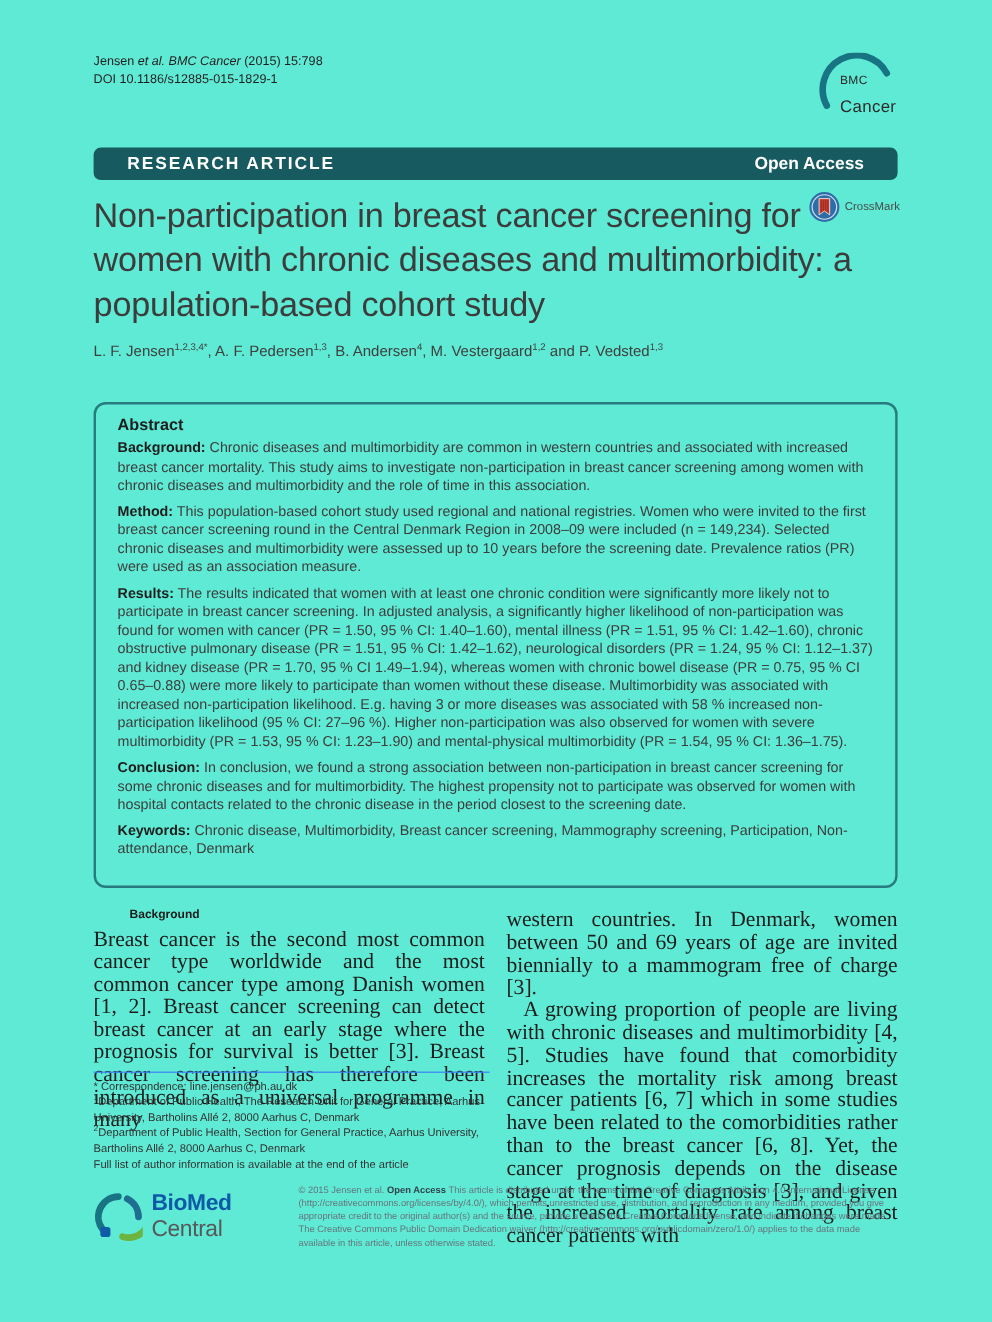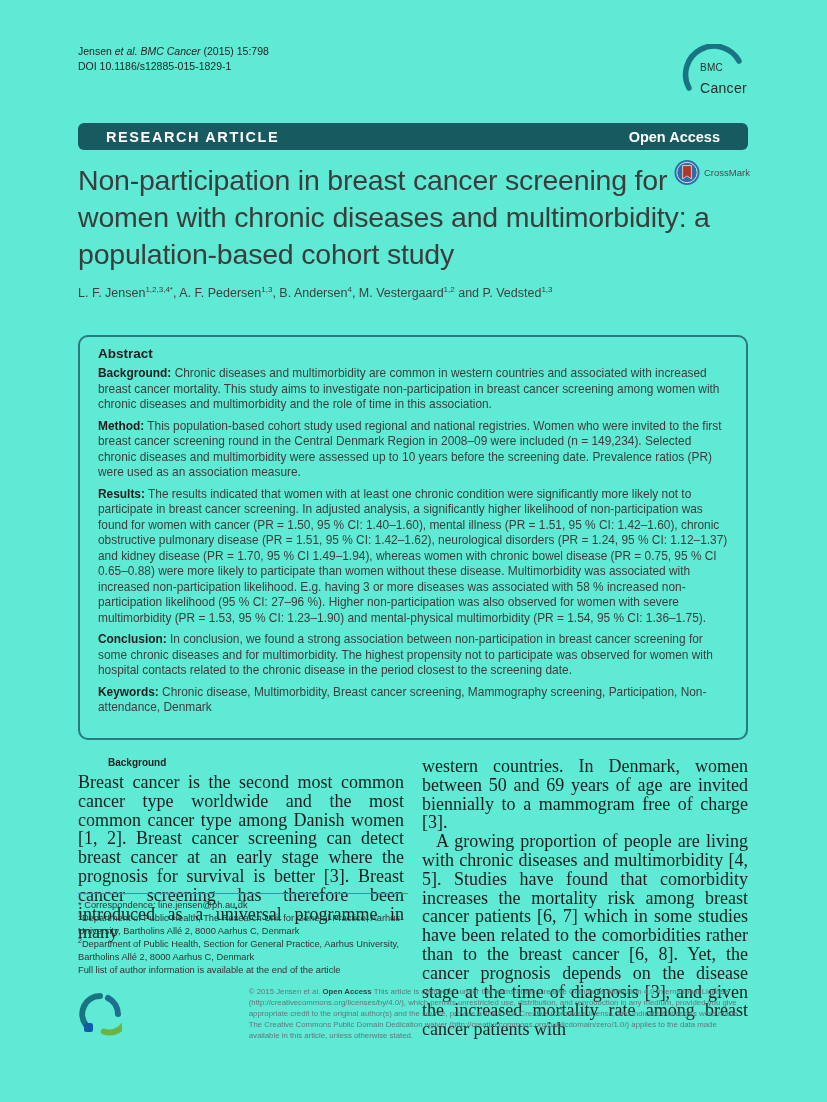--- a/index.html
+++ b/index.html
@@ -145,19 +145,20 @@
   </div>
 
   <div class="footer">
     <div class="bmclogo-big">
       <svg width="44" height="44" viewBox="0 0 44 44">
         <path d="M 22 4 A 18 18 0 0 0 8 33" fill="none" stroke="#187482" stroke-width="6" stroke-linecap="round"></path>
         <path d="M 18 39.6 A 18 18 0 0 0 39.3 42" fill="none" stroke="#6cb33f" stroke-width="6" stroke-linecap="round" transform="rotate(-25 22 22)"></path>
         <path d="M 40 22 A 18 18 0 0 0 30 6" fill="none" stroke="#1d6e8f" stroke-width="6" stroke-linecap="round"></path>
         <rect x="6" y="31" width="9" height="9" rx="2.5" fill="#0f5ba8"></rect>
       </svg>
+      <span class="wordmark"><span class="w1">BioMed</span><span class="w2"> Central</span></span>
     </div>
     <div class="copyright">
       <span>© 2015 Jensen et al. </span><span class="oa">Open Access</span><span> This article is distributed under the terms of the Creative Commons Attribution 4.0 International License (http://creativecommons.org/licenses/by/4.0/), which permits unrestricted use, distribution, and reproduction in any medium, provided you give appropriate credit to the original author(s) and the source, provide a link to the Creative Commons license, and indicate if changes were made. The Creative Commons Public Domain Dedication waiver (http://creativecommons.org/publicdomain/zero/1.0/) applies to the data made available in this article, unless otherwise stated.</span>
     </div>
   </div>
 
 </div>
 
 </body></html>

